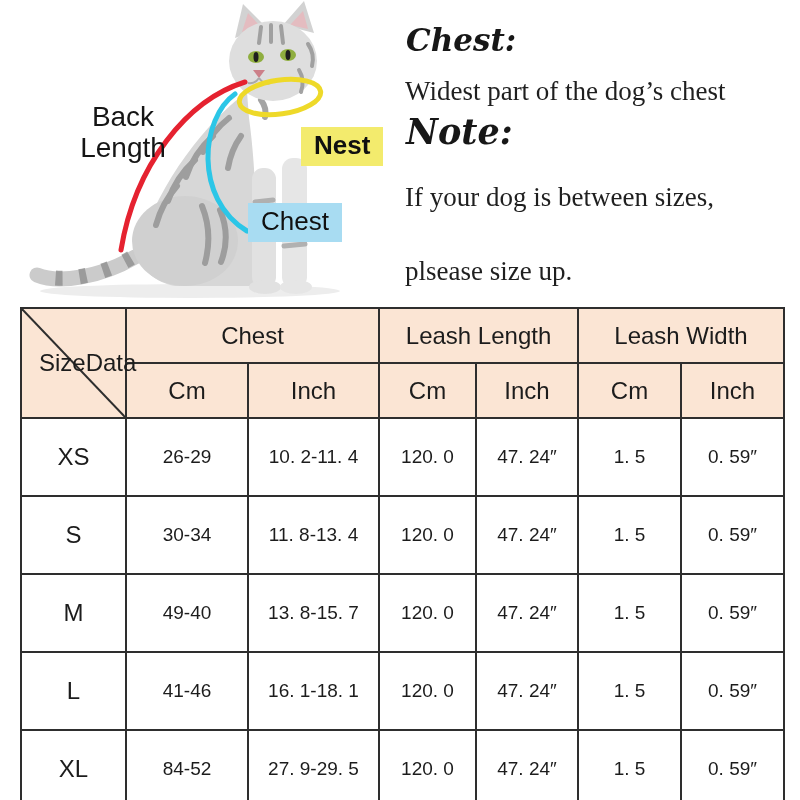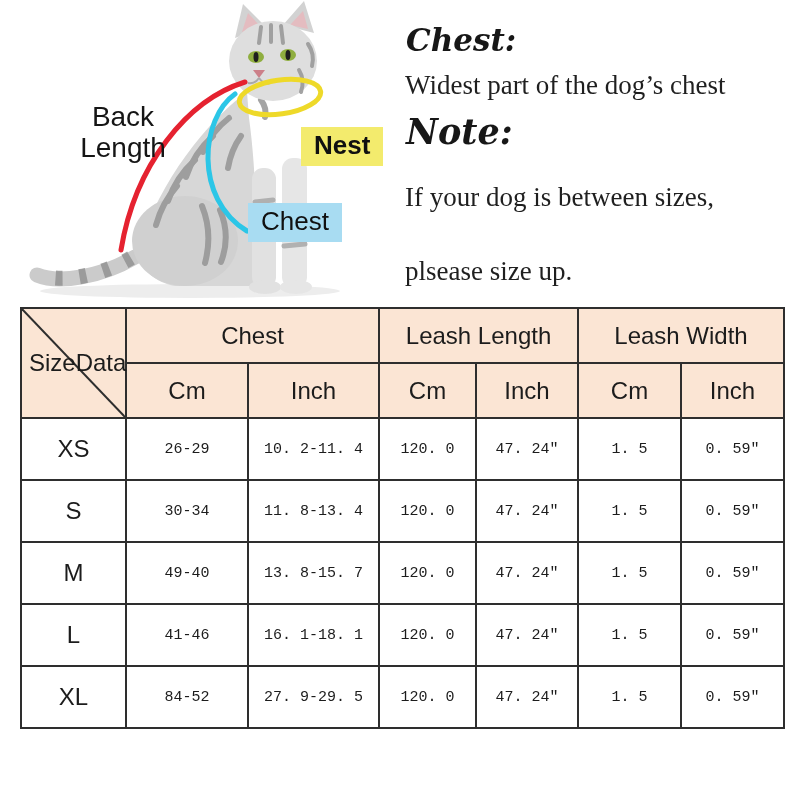--- a/index.html
+++ b/index.html
@@ -29,38 +29,38 @@
     font-family: "DejaVu Serif", serif; font-weight: bold; font-style: italic;
     color: #171717;
     text-align: center;
   }
   .info-line {
     position: absolute; left: 405px;
     font-family: "Liberation Serif", serif; font-size: 27px; color: #1f1f1f;
   }
   #chest-heading { top: 22px;  font-size: 31px; }
   #note-heading  { top: 111px; font-size: 35px; }
-  #chest-desc    { top: 70px; }
+  #chest-desc    { top: 76px; }
   #note-line1    { top: 182px; }
   #note-line2    { top: 225px; margin-top: 31px; }
 
   
   table.size-table {
     position: absolute; left: 20px; top: 307px; width: 763px;
     border-collapse: collapse; table-layout: fixed;
   }
   .size-table th, .size-table td {
     border: 2px solid #2e2e2e; text-align: center; vertical-align: middle;
     font-weight: normal; color: #1c1c1c; background: #ffffff;
   }
   .size-table thead th { background: #fbe5d4; font-size: 24px; height: 55px; }
-  .size-table tbody tr { height: 62px; }
+  .size-table tbody tr { height: 78px; }
   .size-table td.size-cell { font-family: "Liberation Sans", sans-serif; font-size: 24px; }
-  .size-table td.num-cell  { font-family: Liberation Mono, monospace;  font-size: 15px; }
-  th.corner { position: relative; padding: 7px; }
+  .size-table td.num-cell  { font-family: Liberation Sans, sans-serif;  font-size: 19px; }
+  th.corner { position: relative; padding: 17px; }
   th.corner .corner-line { position: absolute; inset: 0; width: 100%; height: 100%; }
   th.corner .corner-text { position: relative; font-size: 24px; }
 </style>
 </head>
 <body>
 
 <div class="canvas">
 
   <div class="cat-wrap">
     <svg viewBox="0 0 370 300" width="370" height="300">

